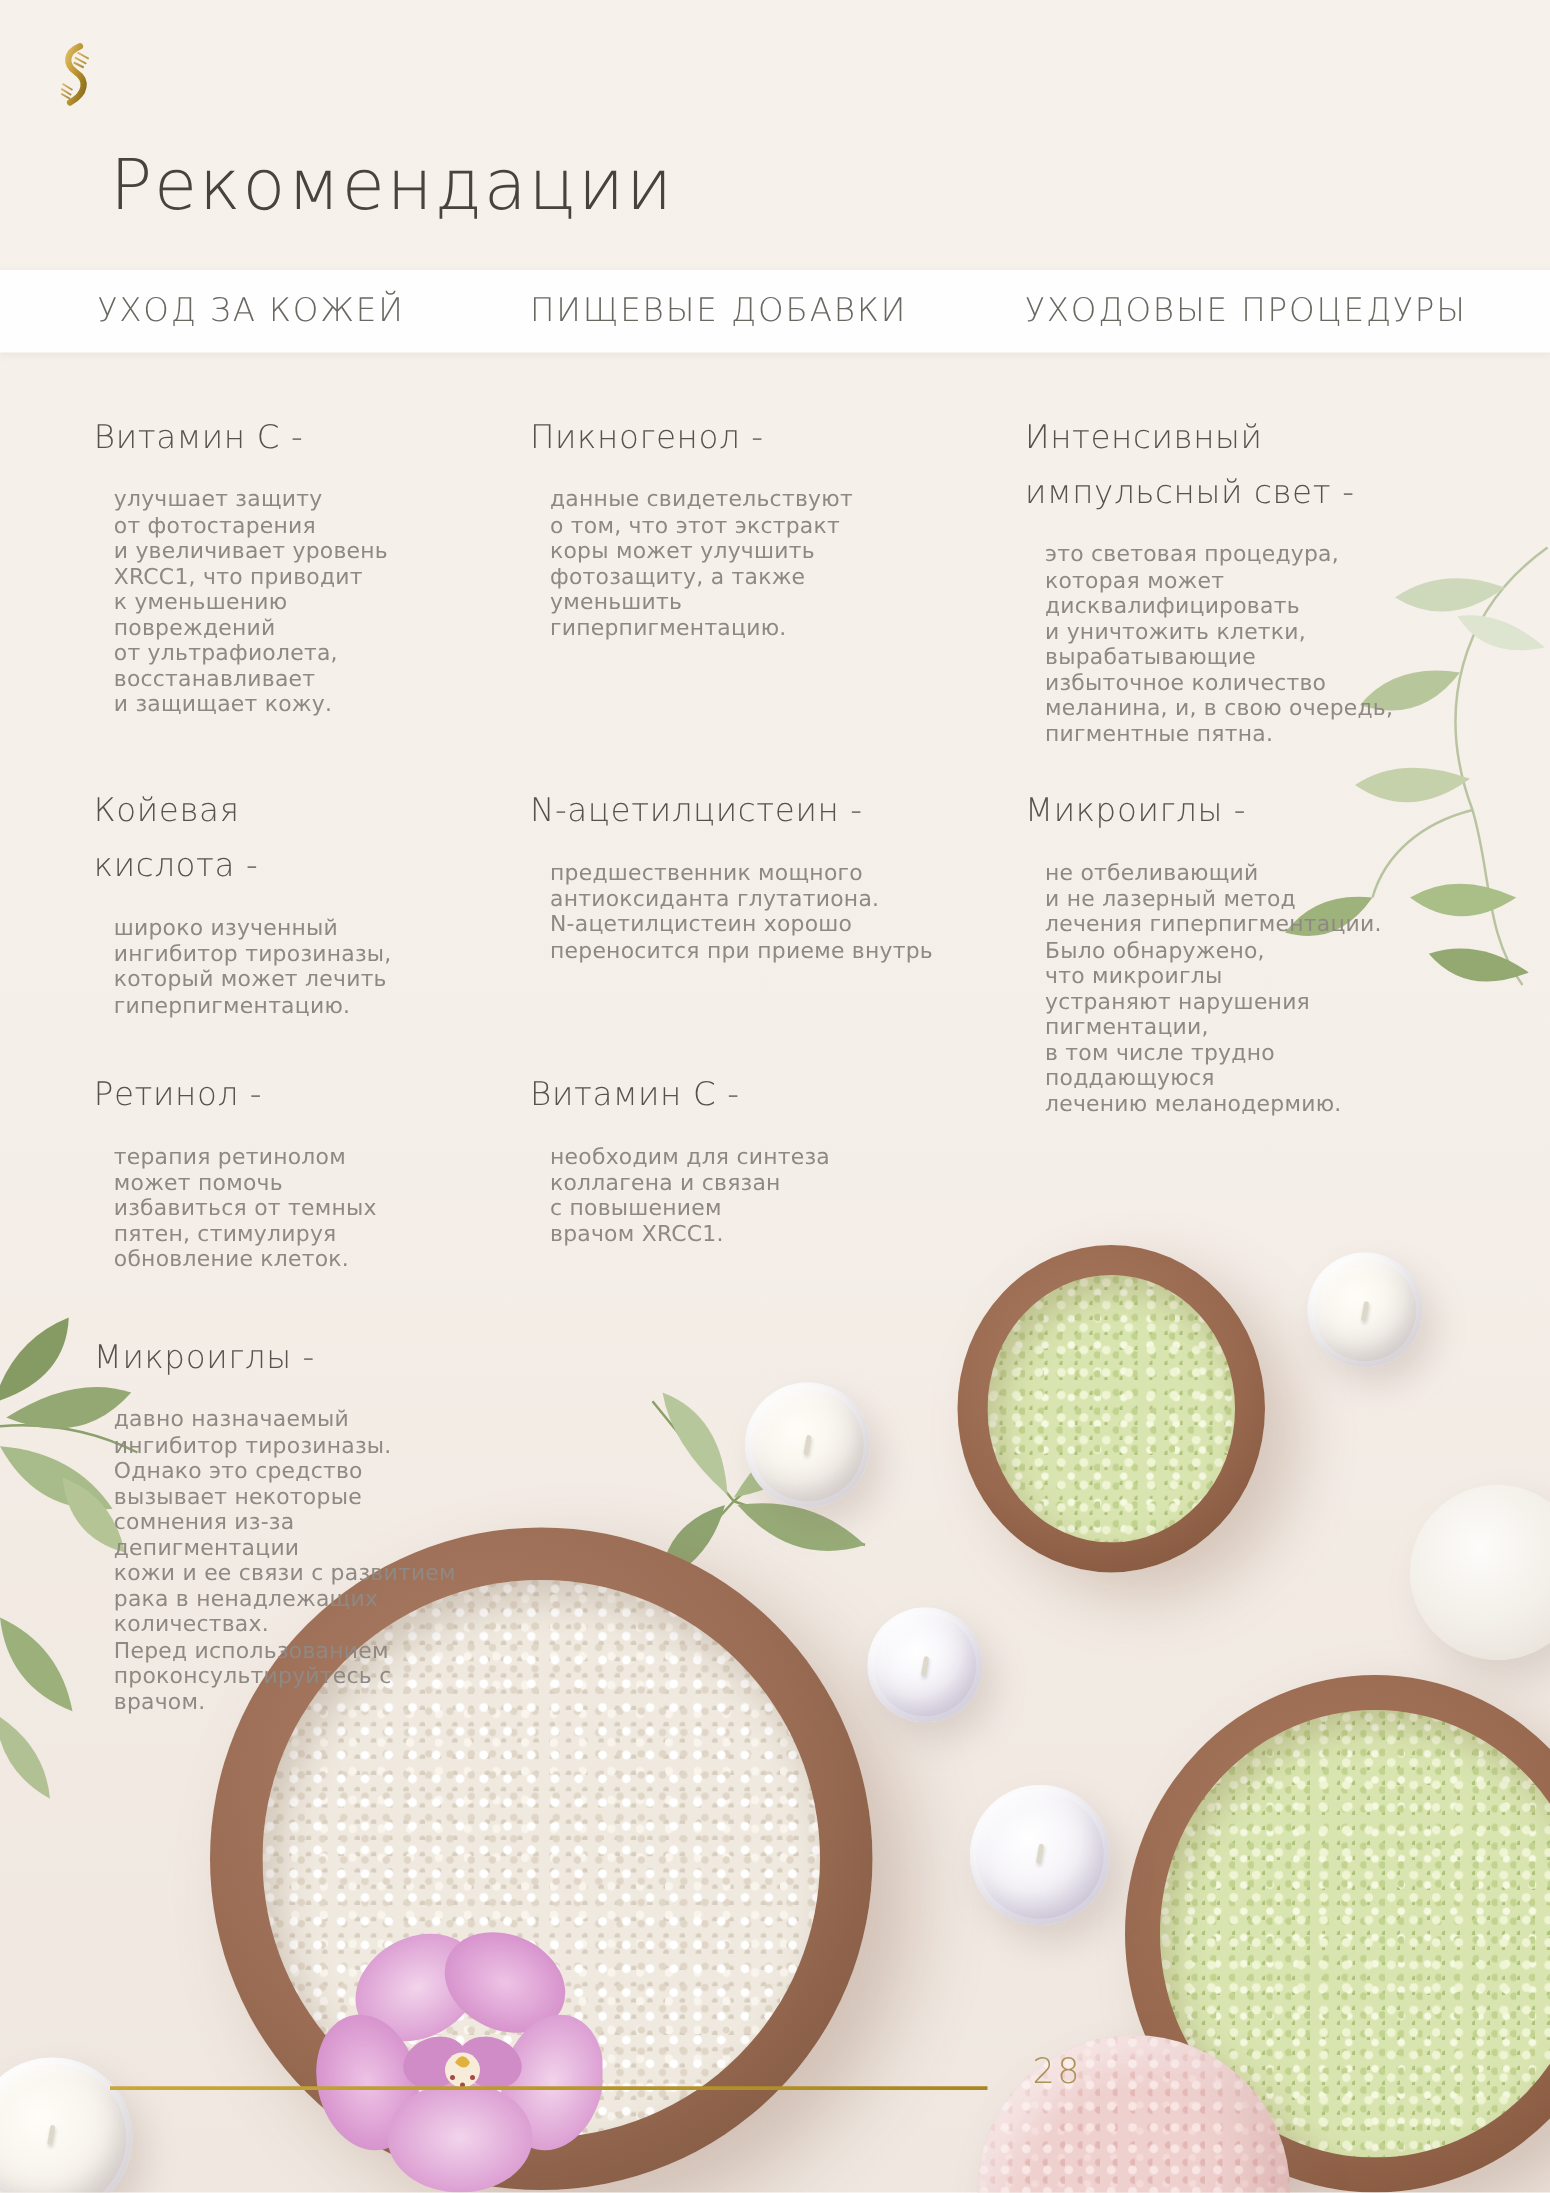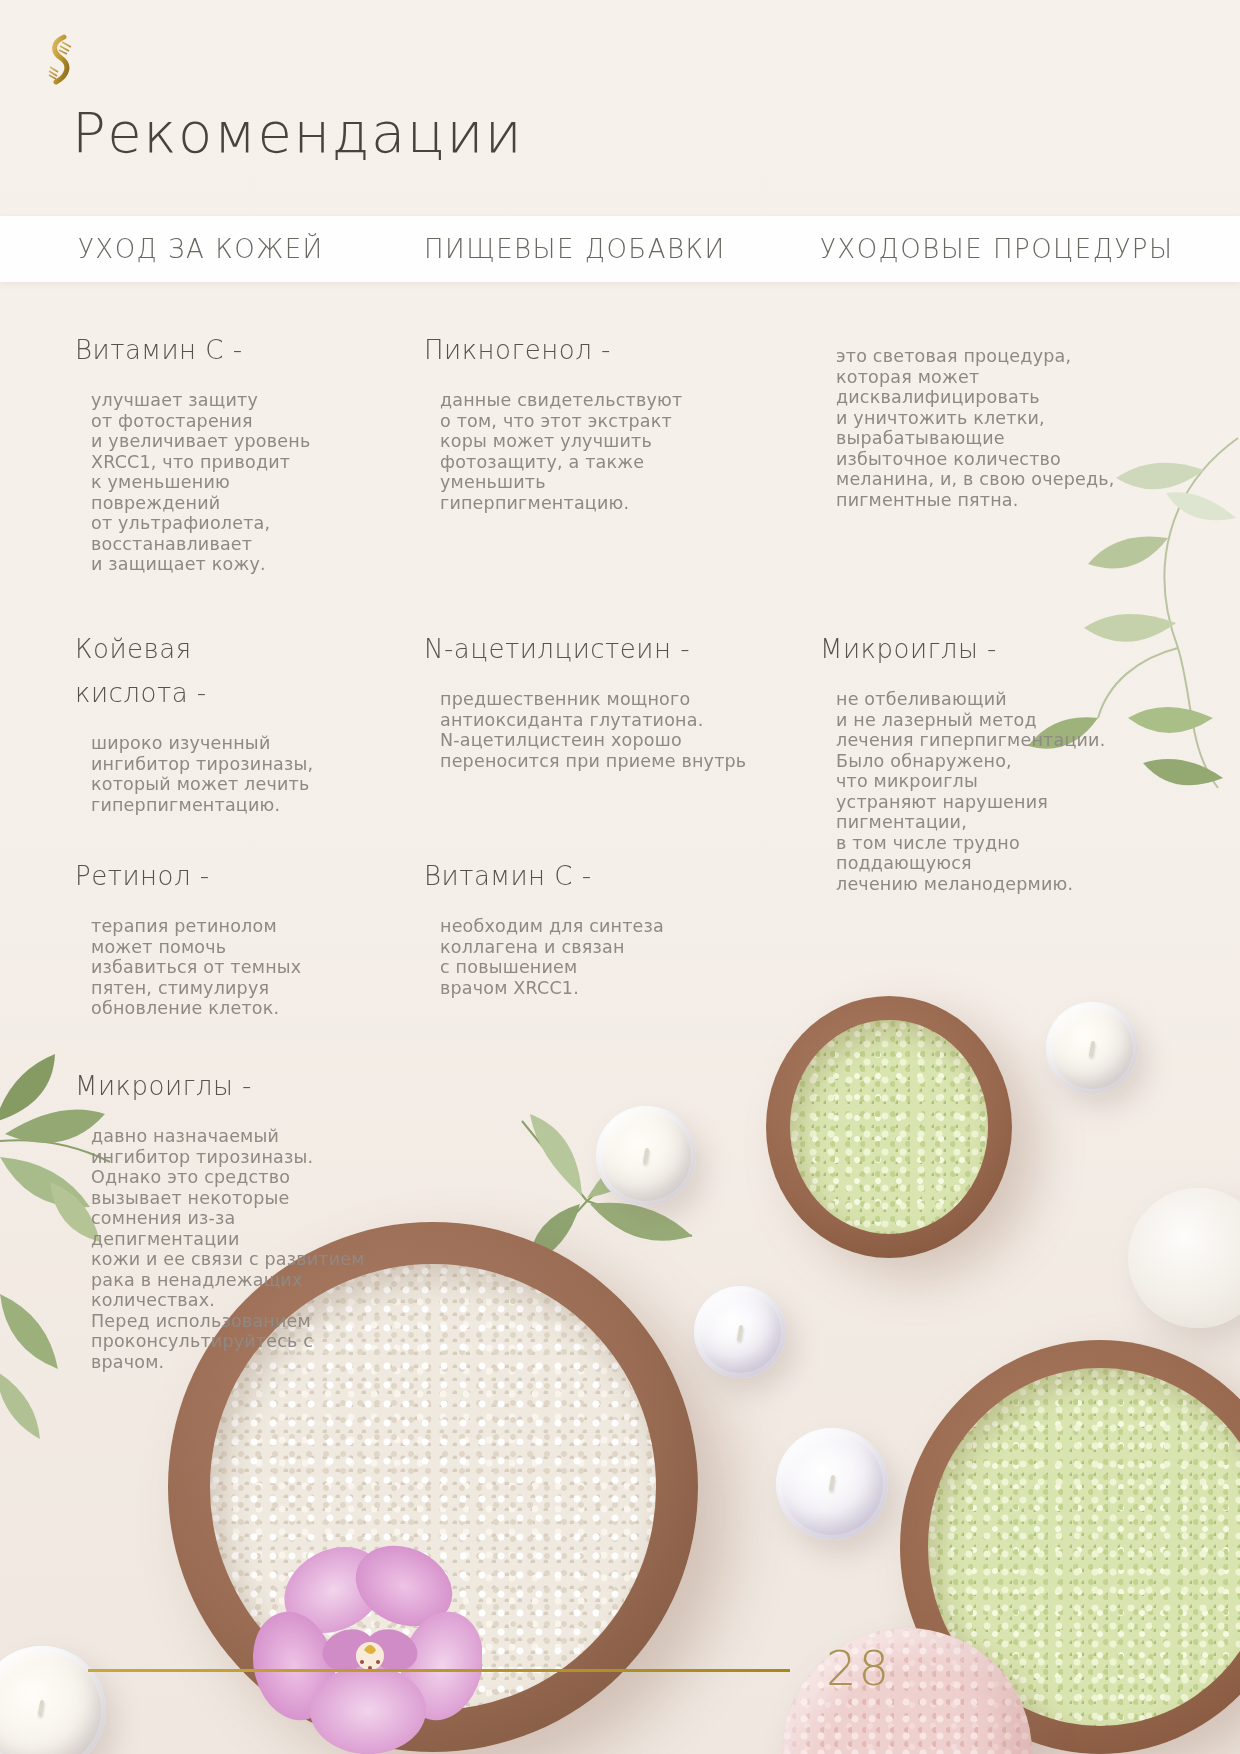--- a/index.html
+++ b/index.html
@@ -5,21 +5,21 @@
   html,body{margin:0;padding:0;}
   body{
     width:1240px;height:1754px;position:relative;overflow:hidden;
     background:linear-gradient(180deg,#f6f1eb 0%,#f5efe9 50%,#f2ebe4 72%,#efe7e0 100%);
     font-family:"DejaVu Sans","Liberation Sans",sans-serif;
   }
   .abs{position:absolute;}
   
   .logo{left:42px;top:34px;width:34px;height:52px;}
   .title{
-    left:72px;top:100px;margin:0;
+    left:72px;top:100px;margin:16px;
     font-size:56px;font-weight:200;color:#48433e;letter-spacing:1.5px;
   }
   .catbar{
     left:0;top:216px;width:1240px;height:66px;background:#fefefe;
     box-shadow:0 2px 7px rgba(150,140,130,.14);
   }
   .tab{
     position:absolute;top:0;height:66px;line-height:66px;
     font-size:26px;font-weight:300;color:#6a6761;letter-spacing:1.5px;white-space:nowrap;
   }
@@ -102,21 +102,21 @@
       radial-gradient(circle at 5px 6px,#f8e6e4 3px,rgba(0,0,0,0) 4px),
       radial-gradient(circle at 13px 4px,#e3b7b5 2.5px,rgba(0,0,0,0) 3.5px),
       radial-gradient(circle at 4px 14px,#f4dad8 2.5px,rgba(0,0,0,0) 3.5px);
     background-size:17px 17px,14px 14px,21px 21px;
     box-shadow:14px 18px 34px rgba(150,110,100,.25),
                inset -20px -26px 45px rgba(190,130,125,.40),
                inset 14px 16px 32px rgba(255,255,255,.55);
   }
   
   .goldline{left:88px;top:1669px;width:702px;height:3px;background:linear-gradient(90deg,#c9a83b,#a8871f);}
-  .pagenum{left:826px;top:1640px;font-size:48px;font-weight:200;color:#ab9356;letter-spacing:2px;}
+  .pagenum{left:826px;top:1640px;font-size:28px;font-weight:200;color:#ab9356;letter-spacing:2px;}
 </style>
 </head>
 <body>
 
 <div>
 
   <svg class="abs" style="left:1018px;top:418px;width:222px;height:380px" viewBox="0 0 222 380">
     <g stroke="#aab98d" stroke-width="2" fill="none" opacity=".8">
       <path d="M220 20 C 150 70 130 150 160 230 C 175 280 170 330 200 370"></path>
       <path d="M160 230 C 120 240 90 265 80 300"></path>
@@ -278,20 +278,22 @@
   </section>
   <section class="sec" style="left:424px;top:854px;width:380px">
     <h3>Витамин C -</h3>
     <p>необходим для синтеза
 коллагена и связан
 с повышением
 врачом XRCC1.</p>
   </section>
 
   <section class="sec" style="left:820px;top:328px;width:400px">
+    <h3>Интенсивный
+импульсный свет -</h3>
     <p>это световая процедура,
 которая может
 дисквалифицировать
 и уничтожить клетки,
 вырабатывающие
 избыточное количество
 меланина, и, в свою очередь,
 пигментные пятна.</p>
   </section>
   <section class="sec" style="left:820px;top:627px;width:400px">

